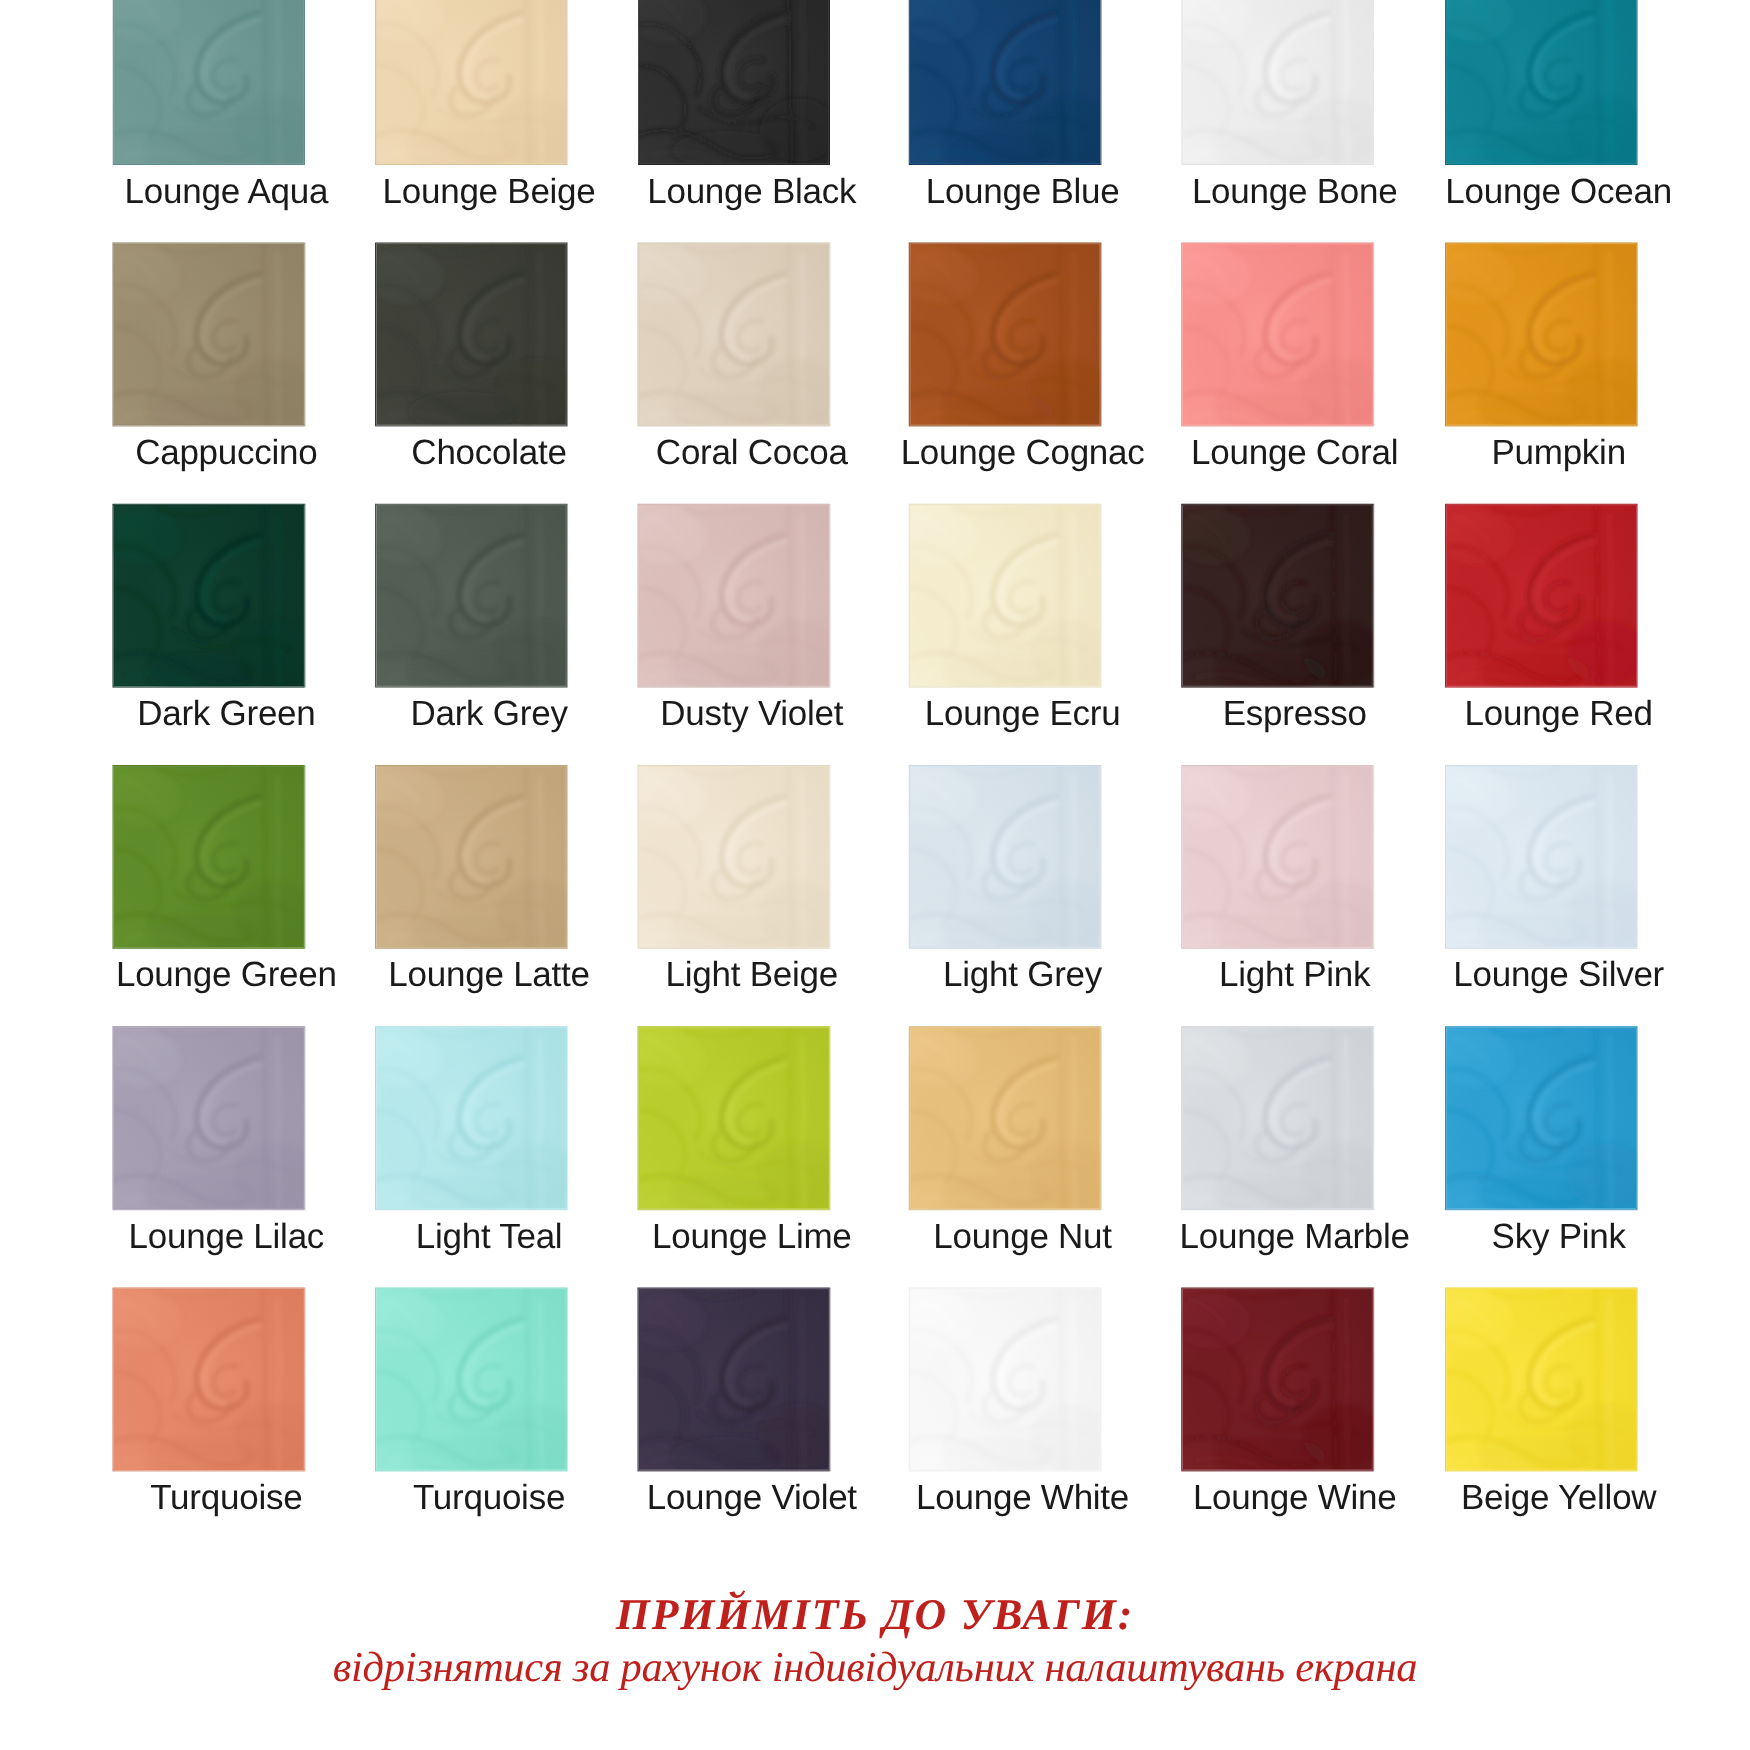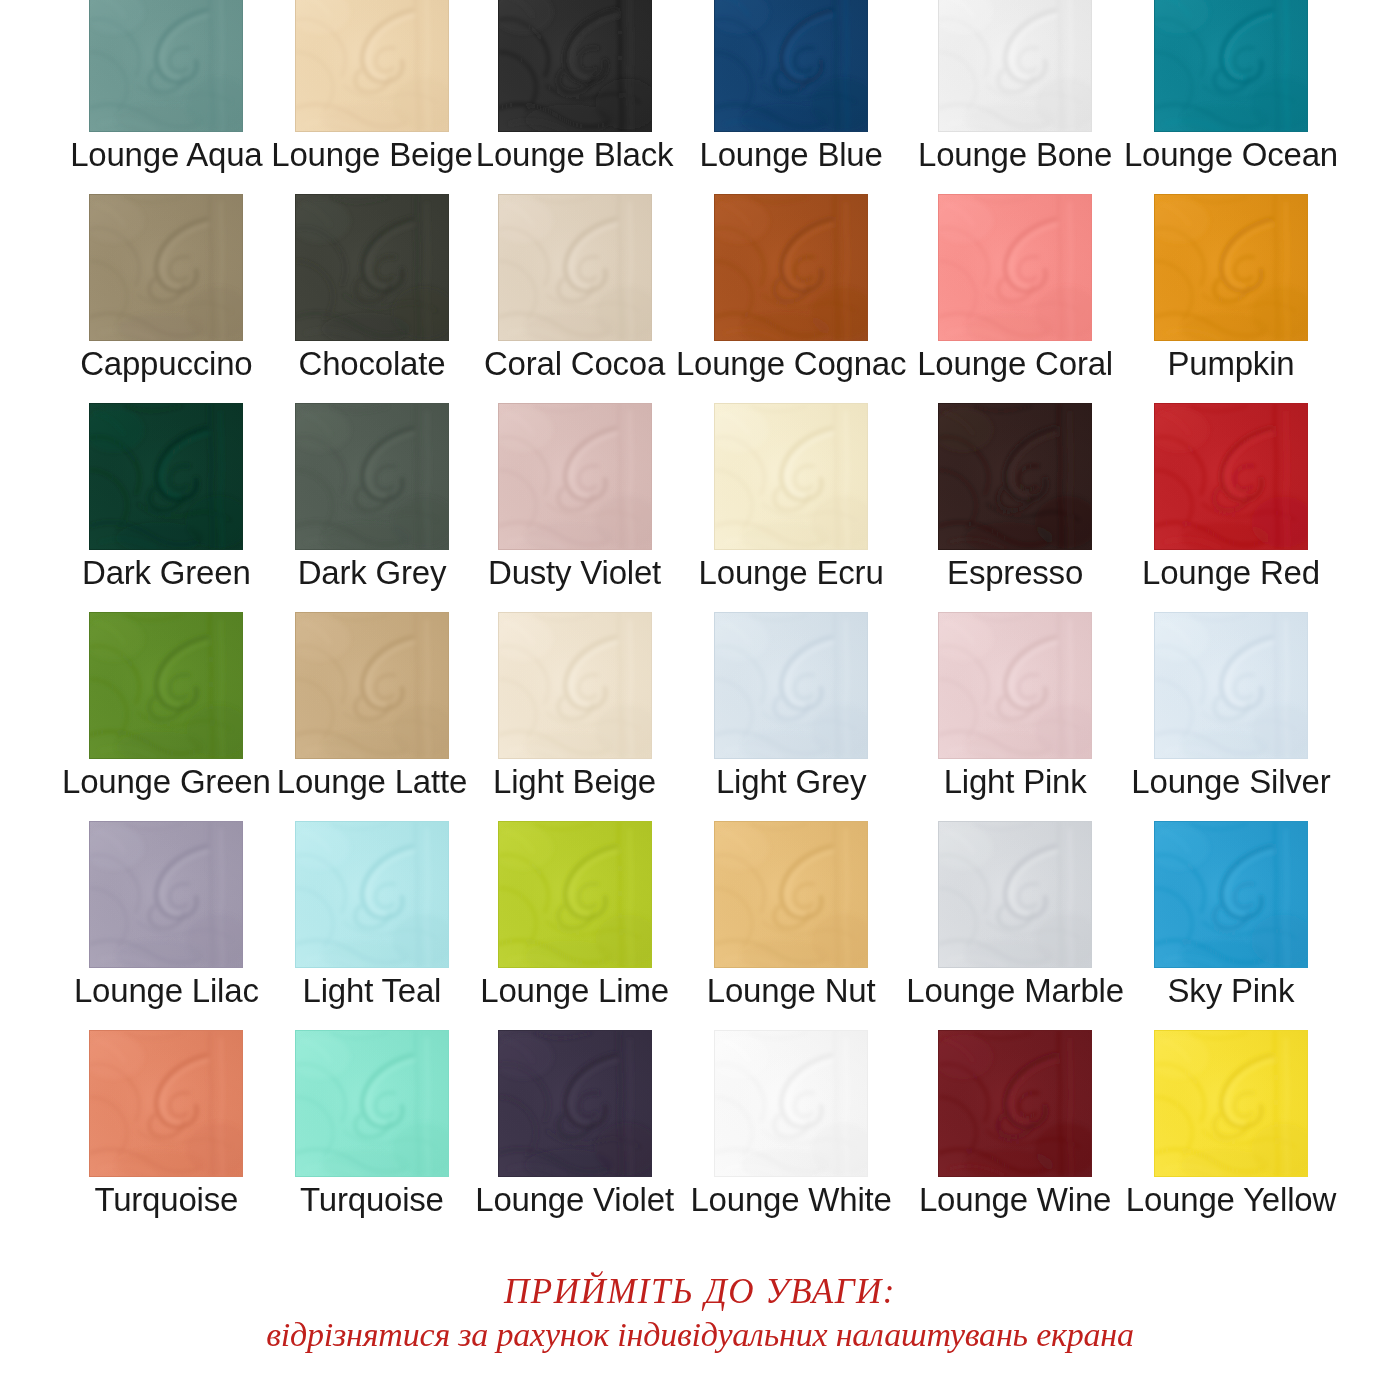--- a/index.html
+++ b/index.html
@@ -51,41 +51,42 @@
   }
 
   .swatch-chip .fabric-svg {
     display: block;
     width: 152px;
     height: 145px;
   }
 
   .swatch-label {
     margin-top: 7px;
-    font-size: 33px;
+    font-size: 28px;
     line-height: 1.05;
     color: #1a1a1a;
     text-align: center;
     white-space: nowrap;
     letter-spacing: -0.2px;
+    margin-left: 28px;
   }
 
   
   #footer-notice {
     position: absolute;
     left: 0;
     top: 1272px;
     width: 1400px;
     text-align: center;
     color: #c0201c;
     font-family: "Liberation Serif", serif;
   }
   #notice-heading {
     font-size: 35px;
-    font-weight: normal;
+    font-weight: bold;
     font-style: italic;
     letter-spacing: 1.5px;
     line-height: 1.15;
   }
   .notice-line {
     font-size: 34px;
     font-style: italic;
     line-height: 1.33;
     letter-spacing: -0.2px;
   }
@@ -1887,21 +1888,21 @@
               <path d="M36 2 C 54 10, 72 8, 92 2" stroke="#e8ce1c" stroke-opacity=".35" stroke-width="2.2"></path>
               <path d="M48 100 C 62 112, 82 116, 100 110 C 116 105, 128 108, 140 116" stroke="#e8ce1c" stroke-opacity=".34" stroke-width="2.6"></path>
             </g>
             <g filter="url(#fbl35)">
               <ellipse cx="24" cy="26" rx="30" ry="22" fill="#fdec5e" opacity=".22"></ellipse>
               <ellipse cx="128" cy="118" rx="32" ry="26" fill="#e8ce1c" opacity=".22"></ellipse>
               <ellipse cx="70" cy="134" rx="44" ry="16" fill="#e8ce1c" opacity=".16"></ellipse>
             </g>
           </svg>
         </div>
-        <div class="swatch-label">Lounge Yellow</div>
+        <div class="swatch-label">Beige Yellow</div>
       </div>
     </div>
 
   <div id="footer-notice">
     <div id="notice-heading">ПРИЙМІТЬ ДО УВАГИ:</div>
     <div class="notice-line">відрізнятися за рахунок індивідуальних налаштувань екрана</div>
   </div>
 
 </div>
 

